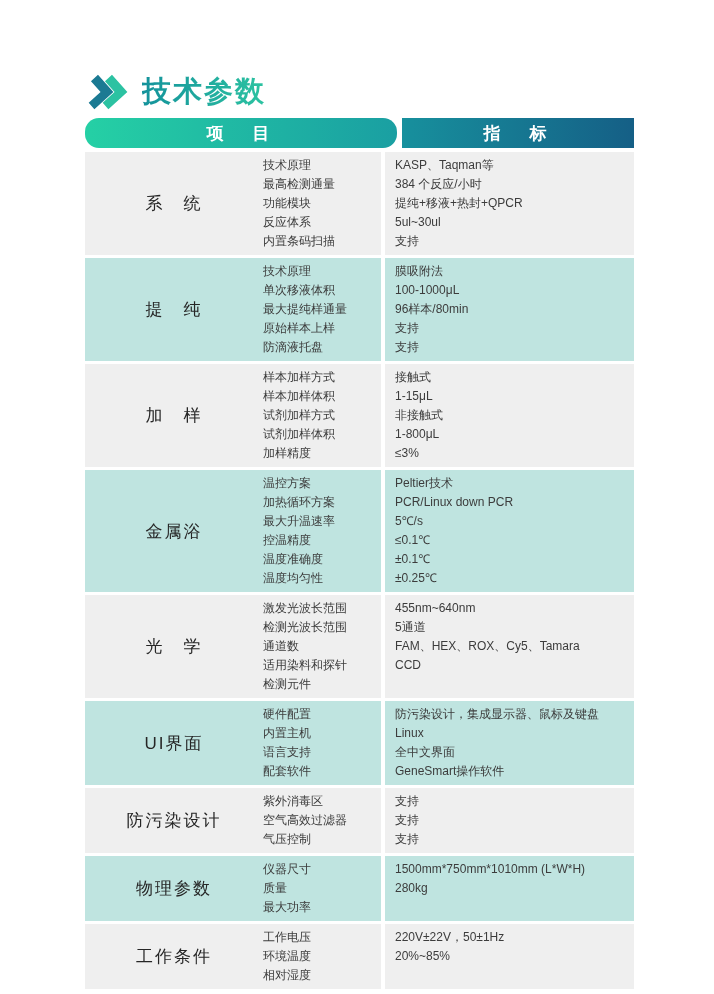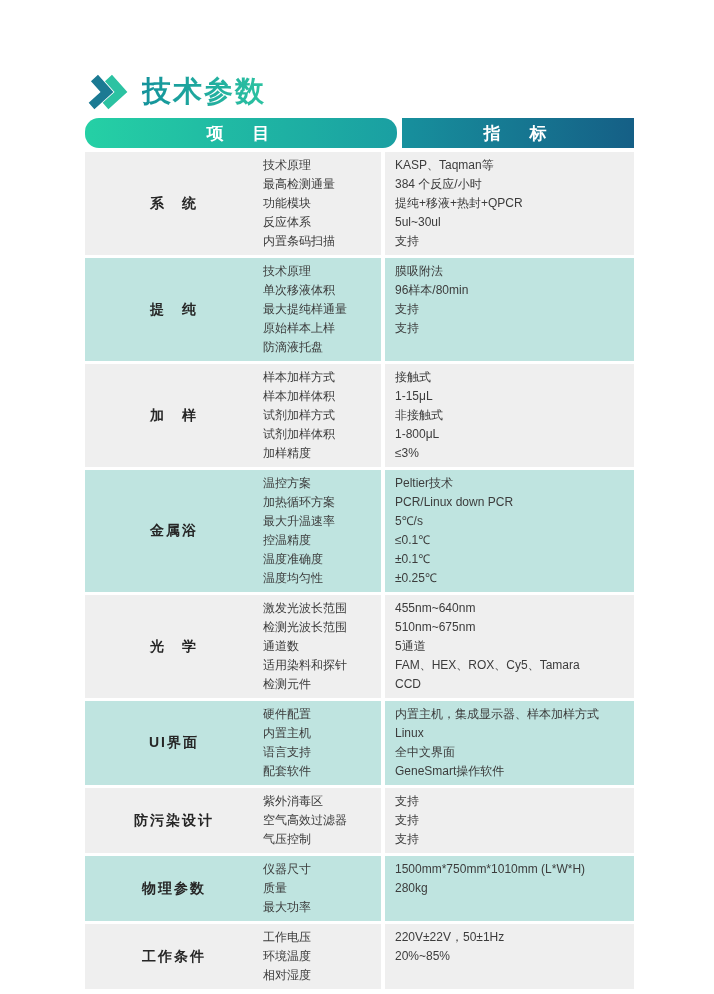--- a/index.html
+++ b/index.html
@@ -31,21 +31,21 @@
   .th{display:flex;align-items:center;justify-content:center;color:#ffffff;
     font-size:17px;font-weight:bold;letter-spacing:6px;}
   .th-item{background:linear-gradient(90deg,var(--header-grad-left-start,#25d0a5),var(--header-grad-left-end,#1a9fa2));border-radius:14px;}
   .th-gap{background:#ffffff;}
   .th-spec{background:linear-gradient(90deg,var(--header-grad-right-start,#17909d),var(--header-grad-right-end,#155f86));}
 
   .section{display:grid;grid-template-columns:178px 118px 4px 1fr;margin-bottom:3px;}
   .section.gray{background:var(--row-gray,#efefef);}
   .section.teal{background:var(--row-teal,#bfe4e0);}
   .cat{display:flex;align-items:center;justify-content:center;
-    font-size:14px;font-weight:bold;letter-spacing:2px;color:var(--category-text,#262626);}
+    font-size:17px;font-weight:normal;letter-spacing:2px;color:var(--category-text,#262626);}
   .labels,.values{padding:4px 0;}
   .values{padding-left:10px;}
   .divider{background:#ffffff;}
   .line{font-size:12px;line-height:19px;color:var(--body-text,#3c3c3c);white-space:nowrap;}
 </style>
 </head>
 <body>
 
 <div class="sheet">
 
@@ -87,20 +87,21 @@
           <div class="labels">
             <div class="line">技术原理</div>
             <div class="line">单次移液体积</div>
             <div class="line">最大提纯样通量</div>
             <div class="line">原始样本上样</div>
             <div class="line">防滴液托盘</div>
           </div>
           <div class="divider"></div>
           <div class="values">
             <div class="line">膜吸附法</div>
+            <div class="line">100-1000μL</div>
             <div class="line">96样本/80min</div>
             <div class="line">支持</div>
             <div class="line">支持</div>
           </div>
         </div>
         <div class="section gray">
           <div class="cat">加　样</div>
           <div class="labels">
             <div class="line">样本加样方式</div>
             <div class="line">样本加样体积</div>
@@ -142,37 +143,36 @@
           <div class="labels">
             <div class="line">激发光波长范围</div>
             <div class="line">检测光波长范围</div>
             <div class="line">通道数</div>
             <div class="line">适用染料和探针</div>
             <div class="line">检测元件</div>
           </div>
           <div class="divider"></div>
           <div class="values">
             <div class="line">455nm~640nm</div>
-            <div class="line">510nm~675nm</div>
             <div class="line">5通道</div>
             <div class="line">FAM、HEX、ROX、Cy5、Tamara</div>
             <div class="line">CCD</div>
           </div>
         </div>
         <div class="section teal">
           <div class="cat">UI界面</div>
           <div class="labels">
             <div class="line">硬件配置</div>
             <div class="line">内置主机</div>
             <div class="line">语言支持</div>
             <div class="line">配套软件</div>
           </div>
           <div class="divider"></div>
           <div class="values">
-            <div class="line">内置主机，集成显示器、样本加样方式</div>
+            <div class="line">防污染设计，集成显示器、鼠标及键盘</div>
             <div class="line">Linux</div>
             <div class="line">全中文界面</div>
             <div class="line">GeneSmart操作软件</div>
           </div>
         </div>
         <div class="section gray">
           <div class="cat">防污染设计</div>
           <div class="labels">
             <div class="line">紫外消毒区</div>
             <div class="line">空气高效过滤器</div>

